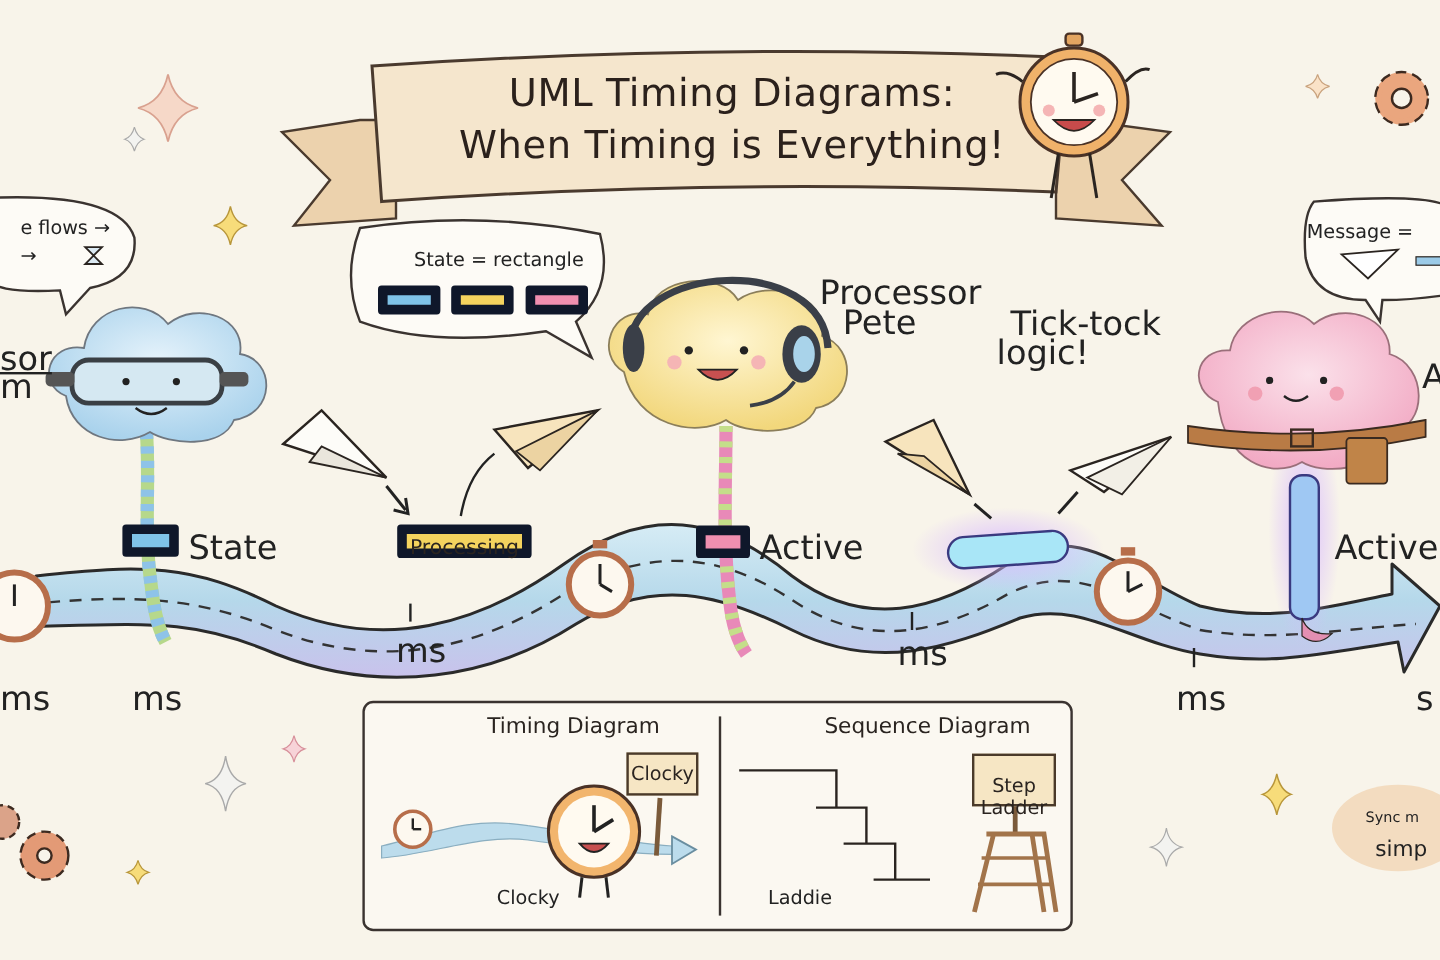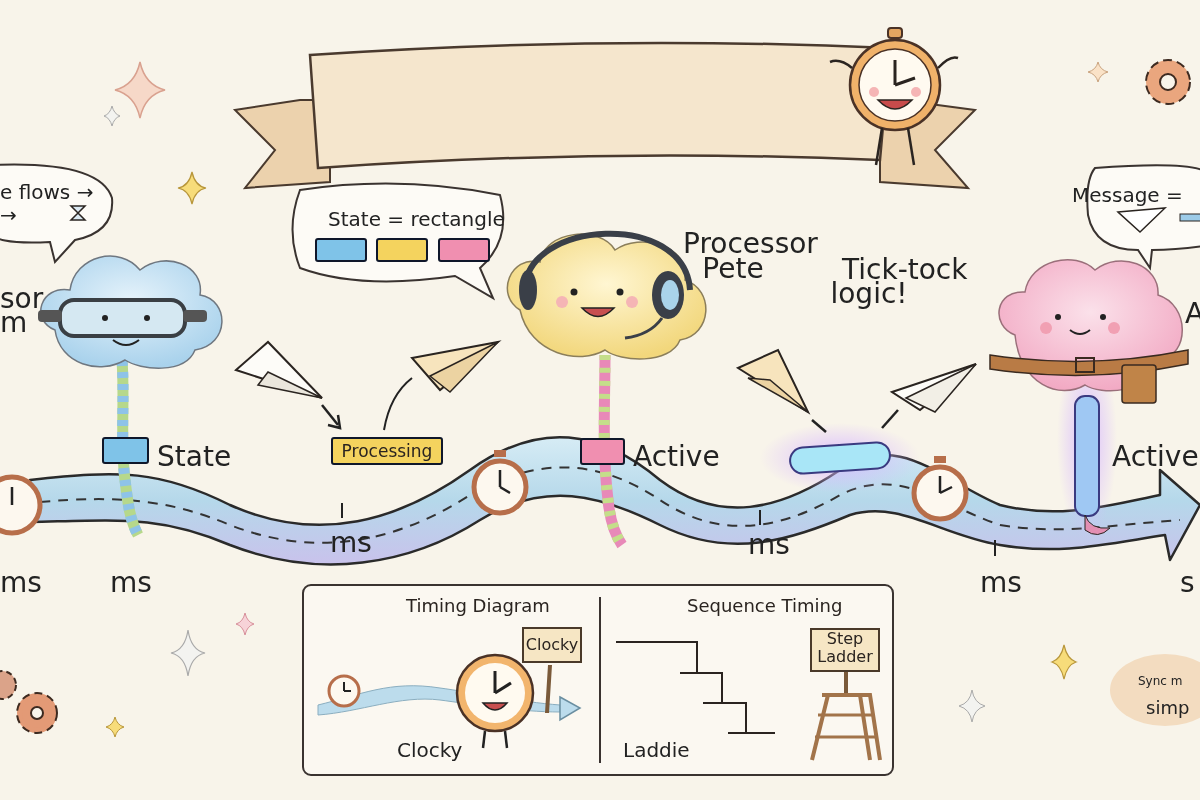--- a/index.html
+++ b/index.html
@@ -1,21 +1,21 @@
 <!DOCTYPE html>
 <html><head>
 <meta charset="utf-8">
 <style>
   html,body{margin:0;padding:0;}
   body{width:1200px;height:800px;overflow:hidden;background:#f8f4ea;font-family:"DejaVu Sans","Liberation Sans",sans-serif;color:#2a2420;position:relative;}
   svg.layer{position:absolute;left:0;top:0;}
   .title{position:absolute;left:300px;top:55px;width:620px;text-align:center;font-size:32px;line-height:44px;color:#2b211c;letter-spacing:0.5px;}
   .lbl{position:absolute;font-size:28px;color:#222;white-space:nowrap;}
-  .small{font-size:20px;}
-  .state-box{position:absolute;border:2px solid #0f172a;border-radius:3px;box-sizing:border-box;}
+  .small{font-size:16px;padding-left:17px;}
+  .state-box{position:absolute;border:8px solid #0f172a;border-radius:3px;box-sizing:border-box;}
   .panel-title{position:absolute;font-size:18px;color:#2a2420;white-space:nowrap;margin-left:33px;}
   .sign{position:absolute;background:#f6e6c4;border:2px solid #4a3a2a;text-align:center;font-size:16px;line-height:18px;color:#2a2420;box-sizing:border-box;}
 </style>
 </head>
 <body>
 
 <svg class="layer" width="1200" height="800">
   <defs>
     <linearGradient id="river" x1="0" y1="0" x2="0" y2="1">
       <stop offset="0" stop-color="#d6ecf5"></stop>
@@ -213,33 +213,35 @@
     <line x1="846" y1="630" x2="846" y2="695" stroke="#7a5a3a" stroke-width="4"></line>
     <path d="M822 695 L870 695 L880 760 M828 695 L812 760 M860 695 L870 760" stroke="#a2744a" stroke-width="4" fill="none"></path>
     <line x1="818" y1="715" x2="872" y2="715" stroke="#a2744a" stroke-width="3"></line>
     <line x1="815" y1="737" x2="875" y2="737" stroke="#a2744a" stroke-width="3"></line>
   </g>
 
   <ellipse cx="1165" cy="690" rx="55" ry="36" fill="#f3dcc0"></ellipse>
 </svg>
 
 <div class="title">
+  <div>UML Timing Diagrams:</div>
+  <div>When Timing is Everything!</div>
 </div>
 
 <div class="lbl small" style="left:0;top:180px;">e flows →</div>
 <div class="lbl small" style="left:0;top:203px;">→</div>
 
 <div class="lbl small" style="left:328px;top:207px;">State = rectangle</div>
 <div class="state-box" style="left:315px;top:238px;width:52px;height:24px;background:#7fc3e8;"></div>
 <div class="state-box" style="left:376px;top:238px;width:52px;height:24px;background:#f4d35e;"></div>
 <div class="state-box" style="left:438px;top:238px;width:52px;height:24px;background:#f08fb0;"></div>
 
 <div class="lbl small" style="left:1072px;top:183px;">Message =</div>
 
-<div class="lbl" style="left:0;top:282px;">sor</div>
+<div class="lbl" style="left:0;top:282px;text-decoration:underline;">sor</div>
 <div class="lbl" style="left:0;top:306px;">m</div>
 <div class="lbl" style="left:683px;top:227px;text-align:center;width:100px;">Processor</div>
 <div class="lbl" style="left:683px;top:252px;text-align:center;width:100px;">Pete</div>
 <div class="lbl" style="left:1185px;top:297px;">A</div>
 
 <div class="lbl" style="left:842px;top:253px;width:90px;text-align:left;">Tick-tock</div>
 <div class="lbl" style="left:824px;top:277px;width:90px;text-align:center;">logic!</div>
 
 <div class="state-box" style="left:102px;top:437px;width:47px;height:27px;background:#7fc3e8;"></div>
 <div class="lbl" style="left:157px;top:440px;">State</div>
@@ -255,21 +257,21 @@
 <div class="lbl" style="left:110px;top:566px;">ms</div>
 <div class="lbl" style="left:330px;top:526px;">ms</div>
 <div class="lbl" style="left:748px;top:528px;">ms</div>
 <div class="lbl" style="left:980px;top:566px;">ms</div>
 <div class="lbl" style="left:1180px;top:566px;">s</div>
 
 <div class="panel-title" style="left:373px;top:595px;">Timing Diagram</div>
 <div class="sign" style="left:522px;top:627px;width:60px;height:36px;line-height:32px;">Clocky</div>
 <div class="lbl small" style="left:397px;top:738px;">Clocky</div>
 
-<div class="panel-title" style="left:654px;top:595px;">Sequence Timing</div>
-<div class="sign" style="left:810px;top:628px;width:70px;height:44px;padding-top:0;">
+<div class="panel-title" style="left:654px;top:595px;">Sequence Diagram</div>
+<div class="sign" style="left:810px;top:628px;width:70px;height:44px;padding-top:16px;">
   <div>Step</div>
   <div>Ladder</div>
 </div>
 <div class="lbl small" style="left:623px;top:738px;">Laddie</div>
 
 <div class="lbl" style="left:1138px;top:674px;font-size:12px;">Sync m</div>
 <div class="lbl" style="left:1146px;top:697px;font-size:18px;">simp</div>
 
 </body></html>

